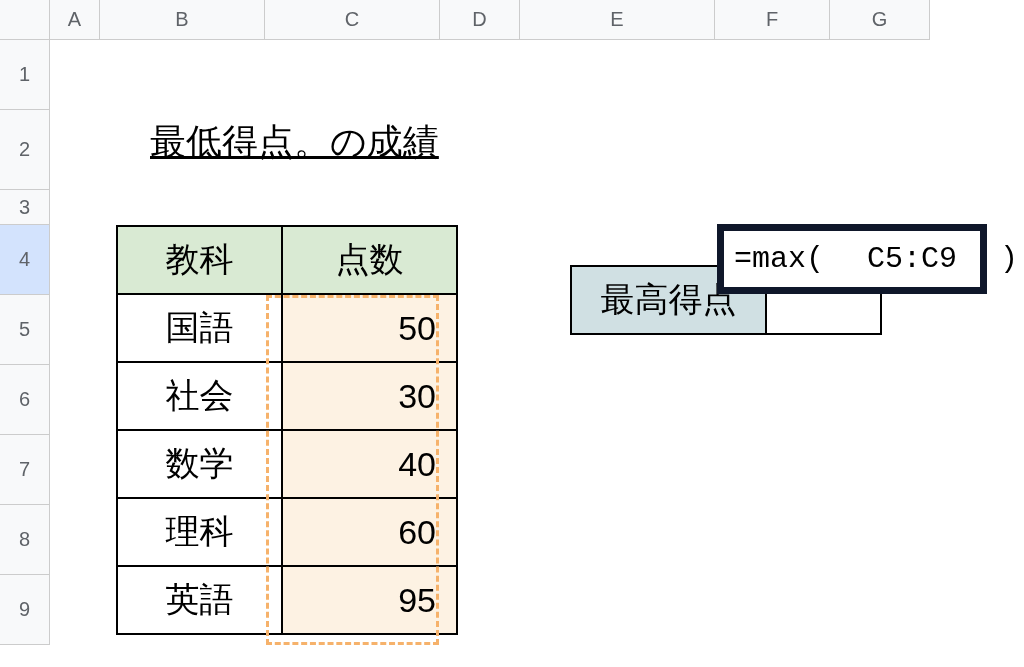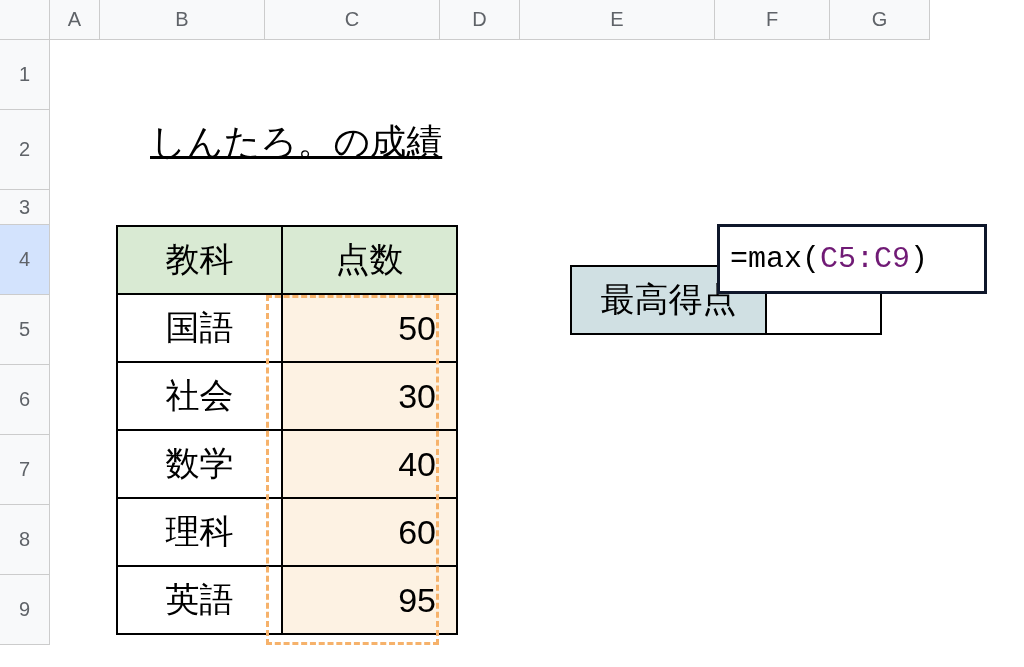--- a/index.html
+++ b/index.html
@@ -151,31 +151,32 @@
     }
     .summary-table .val {
       width: 115px;
       text-align: right;
       background: #fff;
       padding-right: 16px;
     }
     
     .formula-cell {
       position: absolute;
-      border: 3px solid #0f172a;
+      border: 7px solid #0f172a;
       background: #fff;
       font-family: "Consolas", "Courier New", monospace;
       font-size: 30px;
       display: flex;
       align-items: center;
       padding: 0 10px;
       z-index: 10;
+      gap: 43px;
     }
     .formula-cell .paren, .formula-cell .eq, .formula-cell .fn { color: #000; }
-    .formula-cell .ref { color: #701a75; }
+    .formula-cell .ref { color: #000000; }
     
     .subject-anchor {
       position: absolute;
       top: 225px; 
       left: 100px; 
     }
   </style>
 </head>
 <body>
 
@@ -197,21 +198,21 @@
     <div class="row-head row-2">2</div>
     <div class="row-head row-3">3</div>
     <div class="row-head row-4 selected">4</div>
     <div class="row-head row-5">5</div>
     <div class="row-head row-6">6</div>
     <div class="row-head row-7">7</div>
     <div class="row-head row-8">8</div>
     <div class="row-head row-9">9</div>
   </div>
 
-  <div class="title" style="top:118px;left:150px;">しんたろ。の成績</div>
+  <div class="title" style="top:118px;left:150px;">最低得点。の成績</div>
 
   <div class="subject-anchor" style="top:225px;left:100px;margin-left:16px;">
     <table class="subject-table" style="top:0;left:0;position:relative;">
       <tbody>
           <tr>
         <td class="th">教科</td>
         <td class="th2">点数</td>
       </tr>
       <tr>
         <td class="subj">国語</td>

